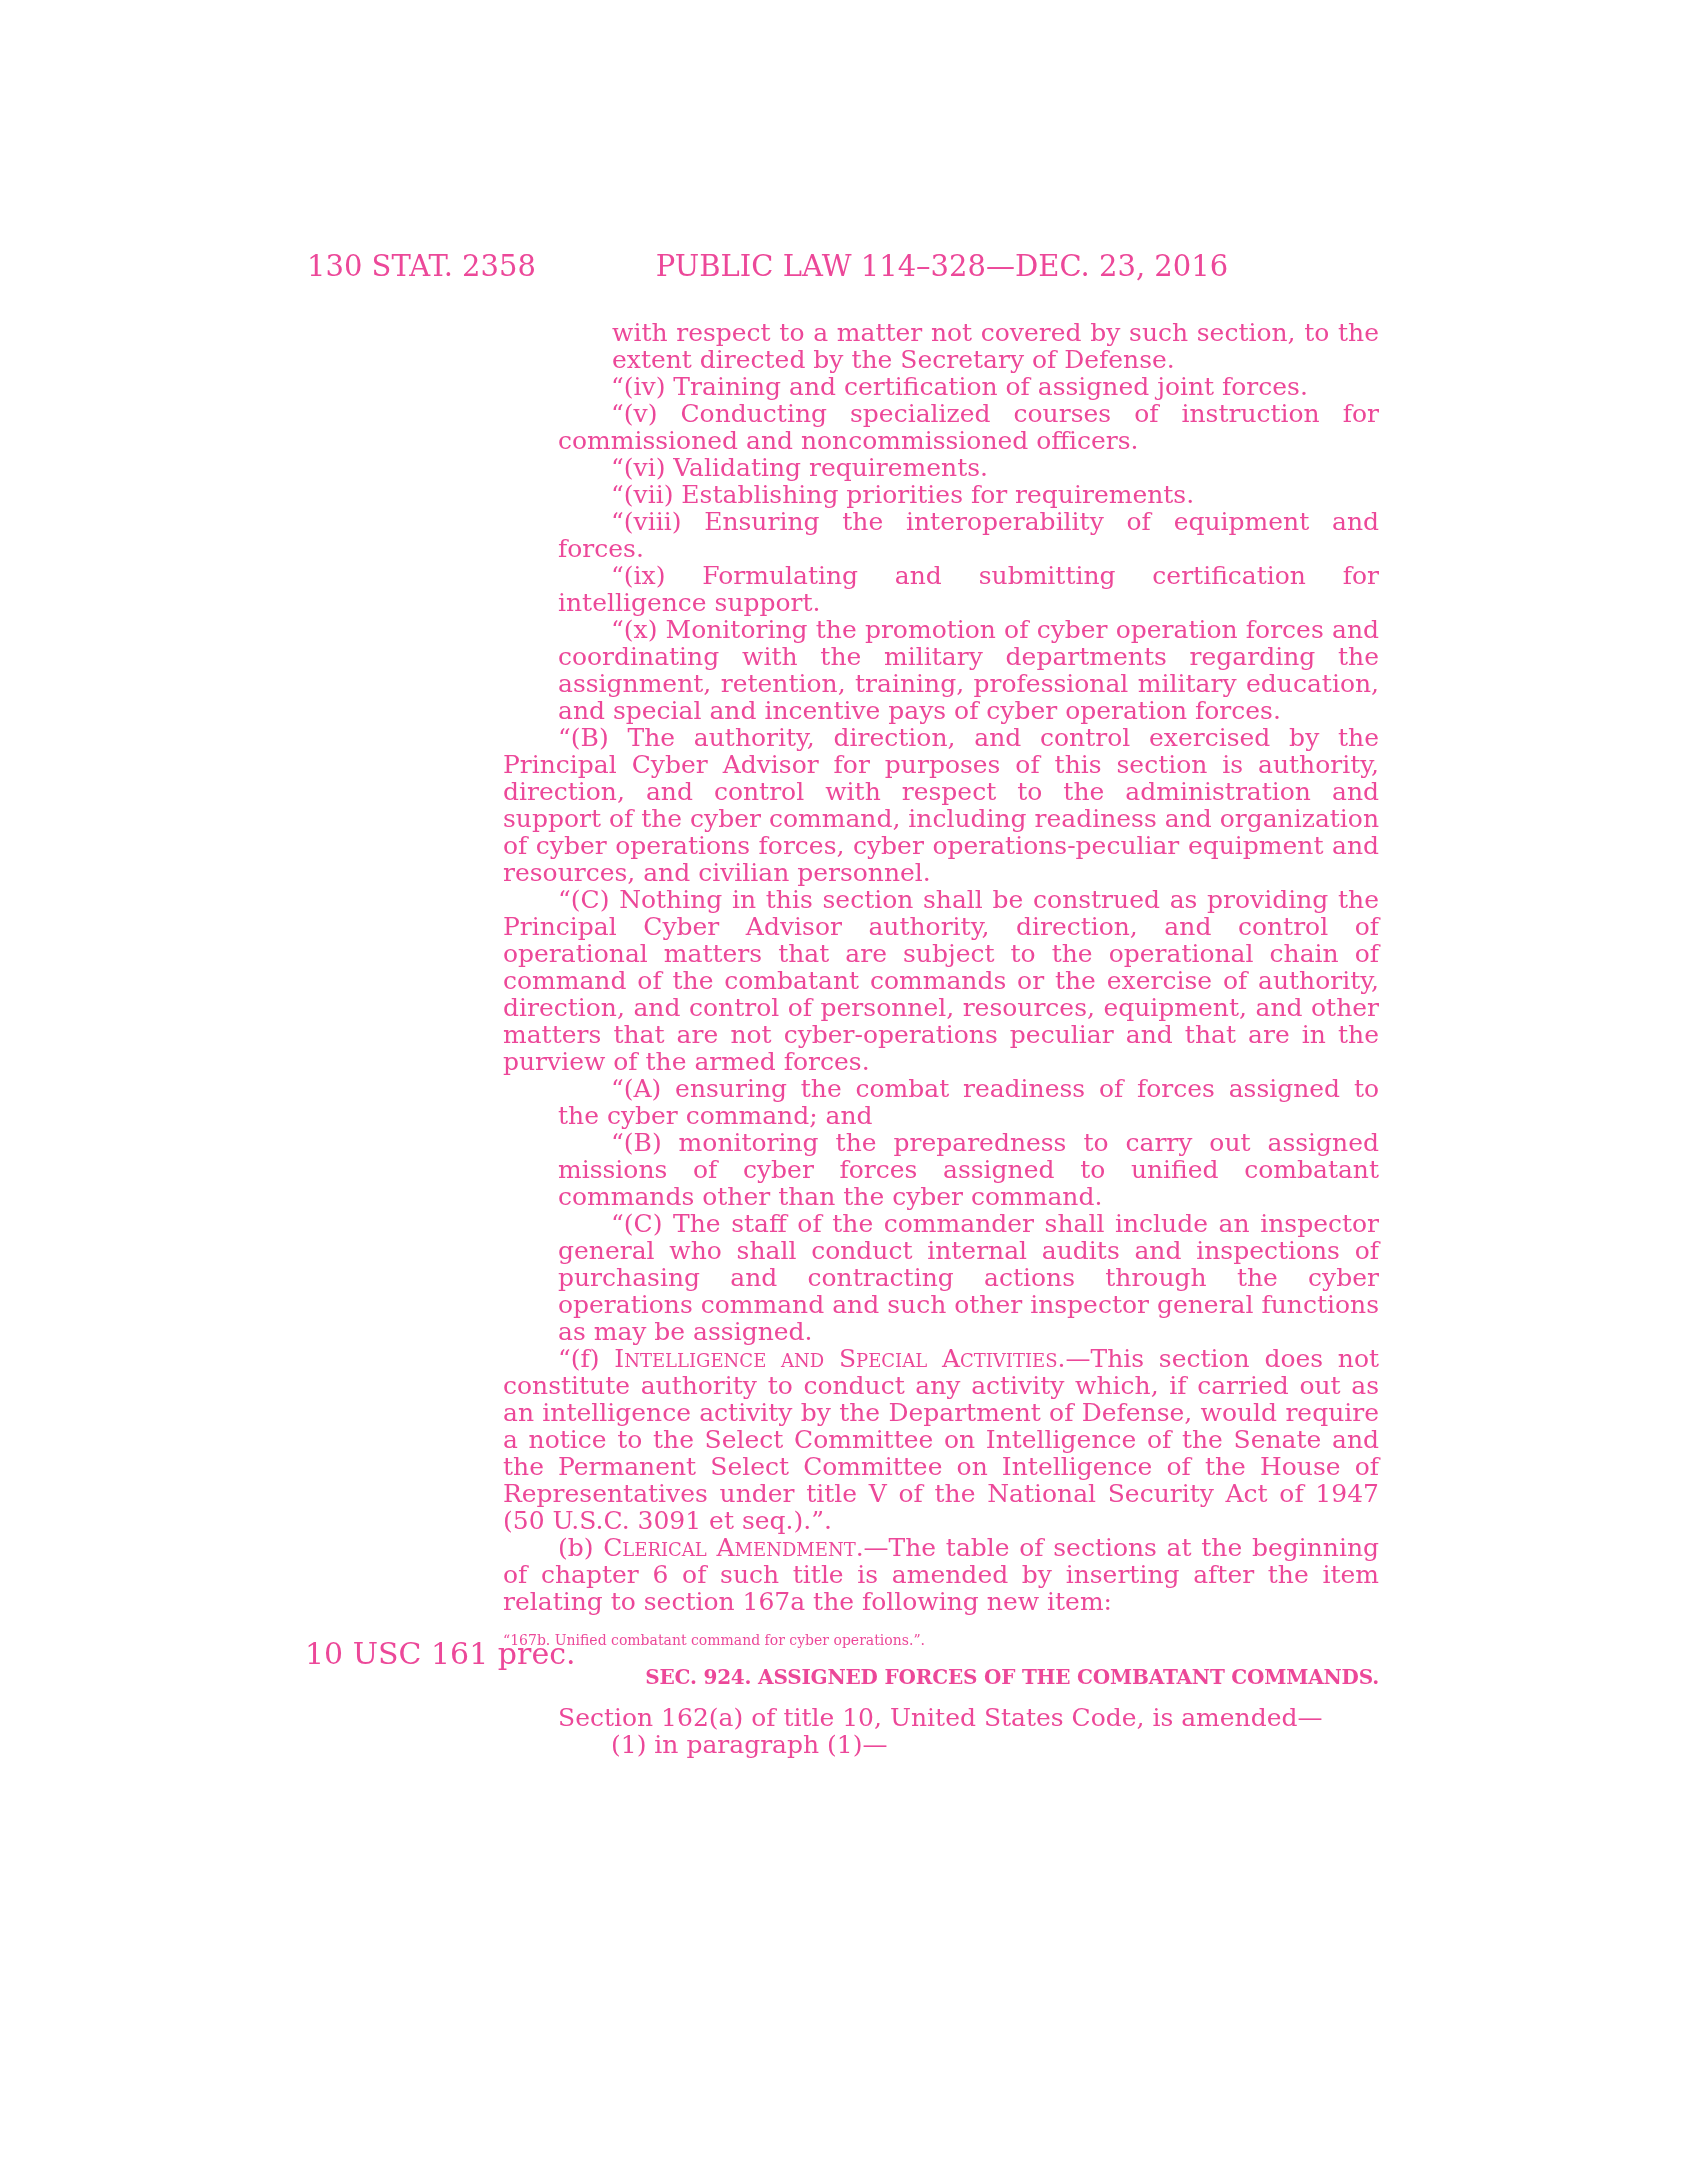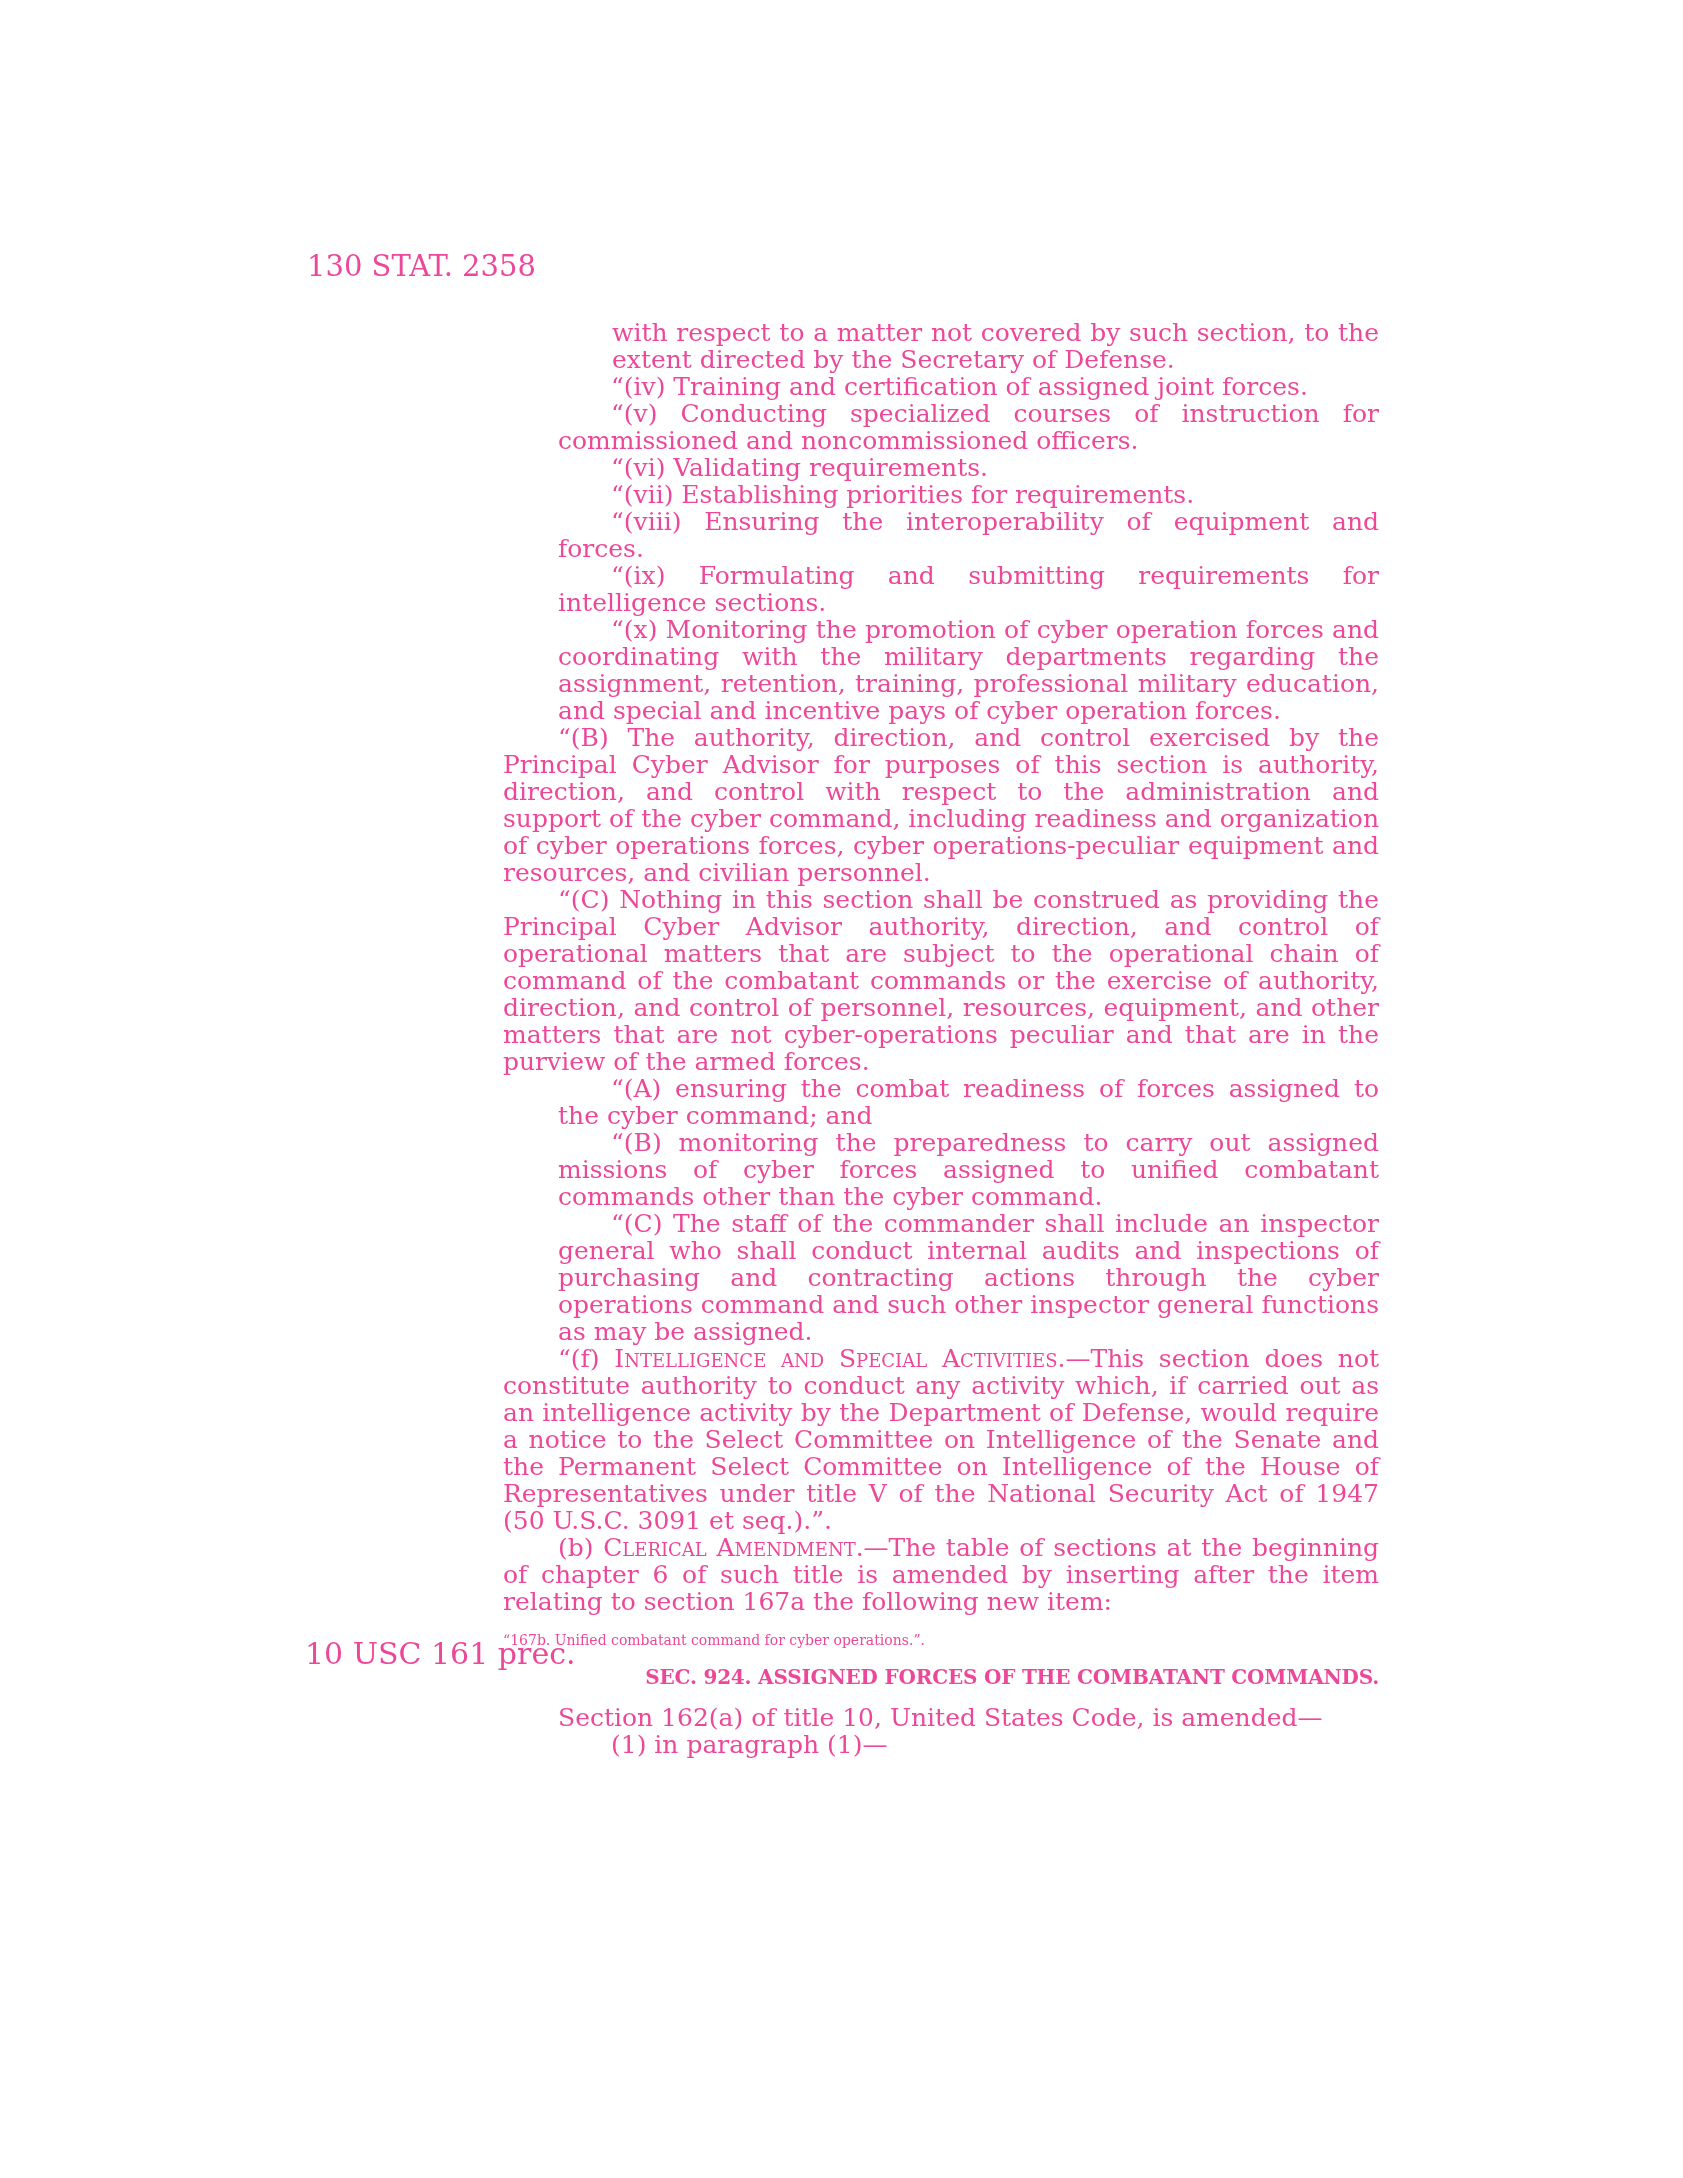--- a/index.html
+++ b/index.html
@@ -83,32 +83,33 @@
     white-space: nowrap;
   }
 </style>
 </head>
 <body>
 
 <div class="page">
 
   <div class="running-head">
     <span class="stat-number">130 STAT. 2358</span>
+    <span class="law-title">PUBLIC LAW 114–328—DEC. 23, 2016</span>
   </div>
 
   <div class="margin-note">10 USC 161 prec.</div>
 
   <div class="body-column">
       <p class="p ind-a"><span>with respect to a matter not covered by such section, to the extent directed by the Secretary of Defense.</span></p>
       <p class="p ind-b"><span>“(iv) Training and certification of assigned joint forces.</span></p>
       <p class="p ind-b"><span>“(v) Conducting specialized courses of instruction for commissioned and noncommissioned officers.</span></p>
       <p class="p ind-b"><span>“(vi) Validating requirements.</span></p>
       <p class="p ind-b"><span>“(vii) Establishing priorities for requirements.</span></p>
       <p class="p ind-b"><span>“(viii) Ensuring the interoperability of equipment and forces.</span></p>
-      <p class="p ind-b"><span>“(ix) Formulating and submitting requirements for intelligence sections.</span></p>
+      <p class="p ind-b"><span>“(ix) Formulating and submitting certification for intelligence support.</span></p>
       <p class="p ind-b"><span>“(x) Monitoring the promotion of cyber operation forces and coordinating with the military departments regarding the assignment, retention, training, professional military education, and special and incentive pays of cyber operation forces.</span></p>
       <p class="p ind-c"><span>“(B) The authority, direction, and control exercised by the Principal Cyber Advisor for purposes of this section is authority, direction, and control with respect to the administration and support of the cyber command, including readiness and organization of cyber operations forces, cyber operations-peculiar equipment and resources, and civilian personnel.</span></p>
       <p class="p ind-c"><span>“(C) Nothing in this section shall be construed as providing the Principal Cyber Advisor authority, direction, and control of operational matters that are subject to the operational chain of command of the combatant commands or the exercise of authority, direction, and control of personnel, resources, equipment, and other matters that are not cyber-operations peculiar and that are in the purview of the armed forces.</span></p>
       <p class="p ind-b"><span>“(A) ensuring the combat readiness of forces assigned to the cyber command; and</span></p>
       <p class="p ind-b"><span>“(B) monitoring the preparedness to carry out assigned missions of cyber forces assigned to unified combatant commands other than the cyber command.</span></p>
       <p class="p ind-b"><span>“(C) The staff of the commander shall include an inspector general who shall conduct internal audits and inspections of purchasing and contracting actions through the cyber operations command and such other inspector general functions as may be assigned.</span></p>
       <p class="p ind-c"><span>“(f) </span><span class="sc">Intelligence and Special Activities</span><span>.—This section does not constitute authority to conduct any activity which, if carried out as an intelligence activity by the Department of Defense, would require a notice to the Select Committee on Intelligence of the Senate and the Permanent Select Committee on Intelligence of the House of Representatives under title V of the National Security Act of 1947 (50 U.S.C. 3091 et seq.).”.</span></p>
       <p class="p ind-c"><span>(b) </span><span class="sc">Clerical Amendment</span><span>.—The table of sections at the beginning of chapter 6 of such title is amended by inserting after the item relating to section 167a the following new item:</span></p>
       <p class="p small-item"><span>“167b. Unified combatant command for cyber operations.”.</span></p>
       <p class="p sec-heading"><span>SEC. 924. ASSIGNED FORCES OF THE COMBATANT COMMANDS.</span></p>

